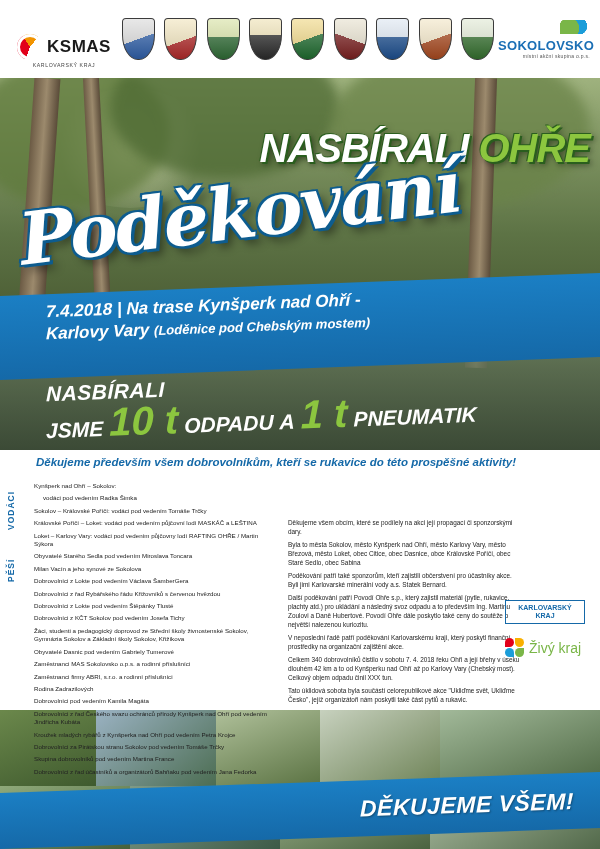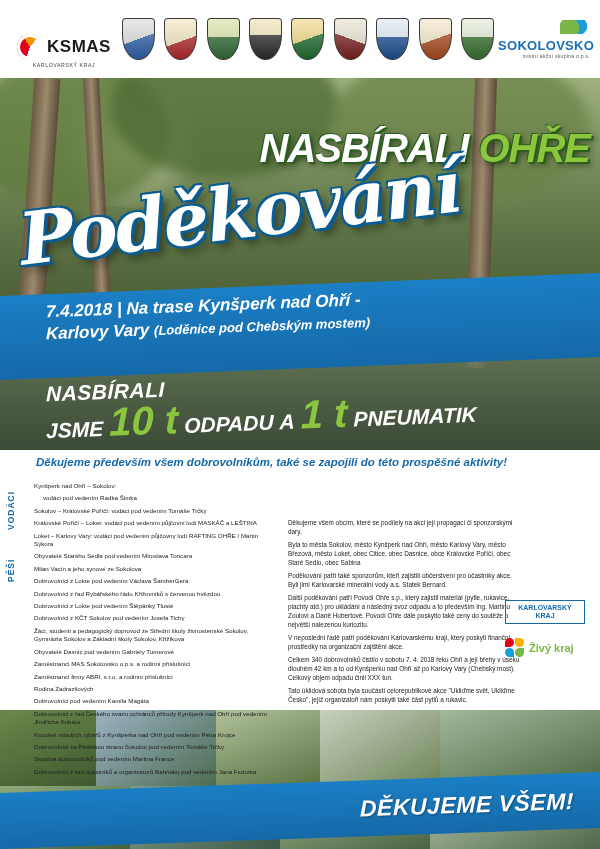--- a/index.html
+++ b/index.html
@@ -133,21 +133,21 @@
   .col-right{position:absolute;left:288px;top:38px;width:232px;font-size:6.4px;line-height:9px;color:#222;}
   .col-left p,.col-right p{margin:0 0 4px 0;}
   .col-left .indent{padding-left:9px;}
 
   
   .kk-logo{position:absolute;left:505px;top:600px;width:80px;text-align:center;z-index:9;}
   .kk-logo .box{border:1.5px solid #1569a8;padding:3px 5px;font-size:7px;font-weight:bold;color:#1569a8;line-height:8px;}
   .zk-logo{position:absolute;left:505px;top:638px;width:86px;z-index:9;display:flex;align-items:center;gap:4px;}
   .zk-logo .petals{width:20px;height:20px;position:relative;}
   .zk-logo .petals span{position:absolute;width:9px;height:9px;border-radius:50% 50% 50% 0;}
-  .zk-logo .txt{font-size:11px;font-weight:bold;color:#7ab648;}
+  .zk-logo .txt{font-size:14px;font-weight:normal;color:#7ab648;}
 
   
   .collage{position:absolute;left:0;top:700px;width:600px;height:149px;overflow:hidden;}
   .ph{position:absolute;overflow:hidden;}
   .ph .g{position:absolute;inset:0;}
 
   .footer-ribbon{
     position:absolute;left:0;bottom:0;width:600px;height:56px;z-index:10;
     background:linear-gradient(180deg,#1b7fc4,#1569a8);
     transform:skewY(-2deg);transform-origin:left bottom;
@@ -246,21 +246,21 @@
       <span class="jsme">JSME</span>
       <span class="big">10 t</span>
       <span class="unit">ODPADU</span>
       <span class="and">A</span>
       <span class="big">1 t</span>
       <span class="unit">PNEUMATIK</span>
     </div>
   </div>
 
   <div class="thanks-line">
-    <div>Děkujeme především všem dobrovolníkům, také se zapojili do této prospěšné aktivity!</div>
+    <div>Děkujeme především všem dobrovolníkům, kteří se rukavice do této prospěšné aktivity!</div>
   </div>
 
   <div class="body-wrap">
 
     <div class="side-tabs">
       <div class="vtab v1">VODÁCI</div>
       <div class="vtab v2">PĚŠÍ</div>
     </div>
 
     <div class="col-left">

